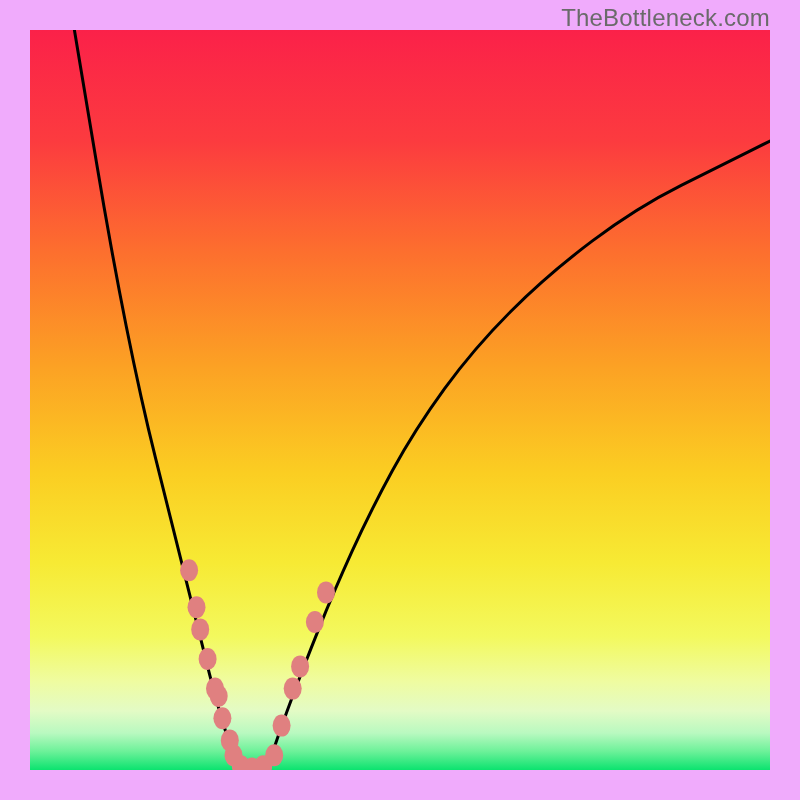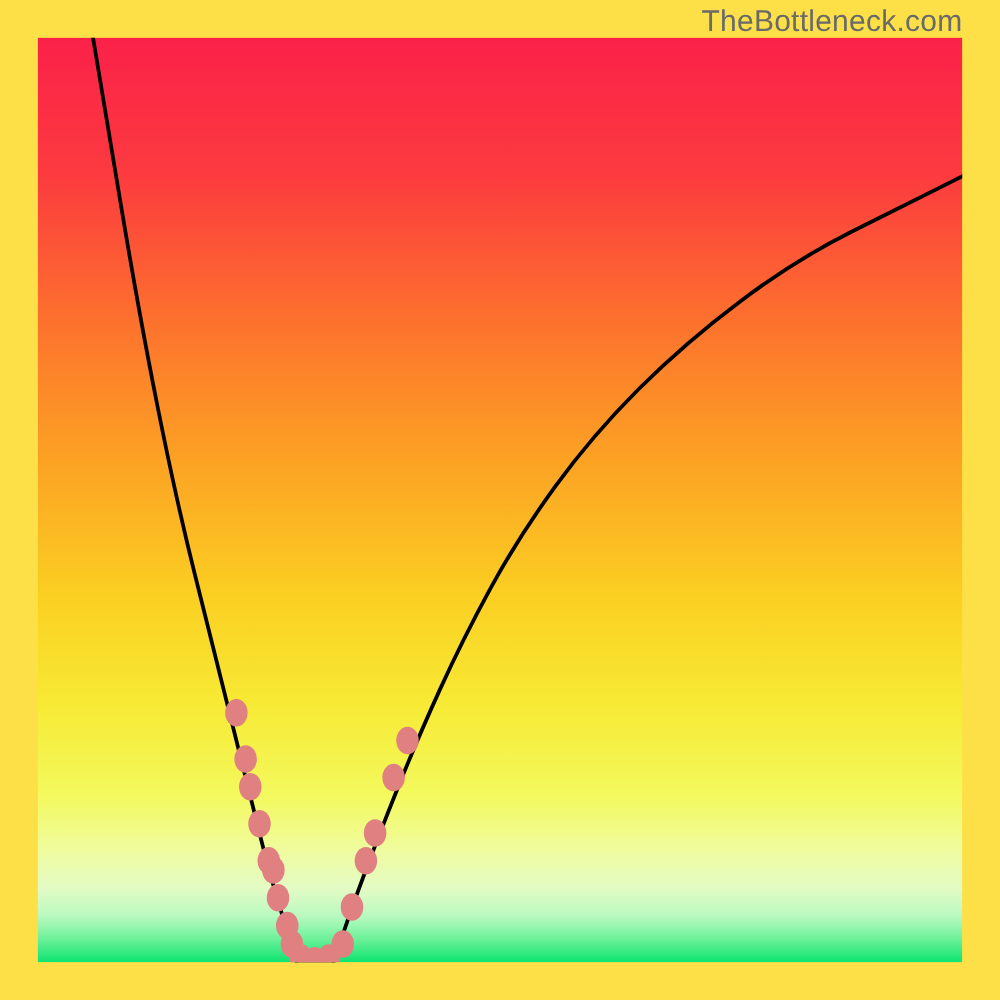--- a/index.html
+++ b/index.html
@@ -10,21 +10,21 @@
     background: #000;
     overflow: hidden;
     font-family: Arial, Helvetica, sans-serif;
   }
   .frame {
     position: absolute;
     left: 0;
     top: 0;
     width: 800px;
     height: 800px;
-    background: #fde047;
+    background: #f0abfc;
   }
   .plot-area {
     position: absolute;
     left: 30px;
     top: 30px;
     width: 740px;
     height: 740px;
     overflow: hidden;
   }
   .gradient {

